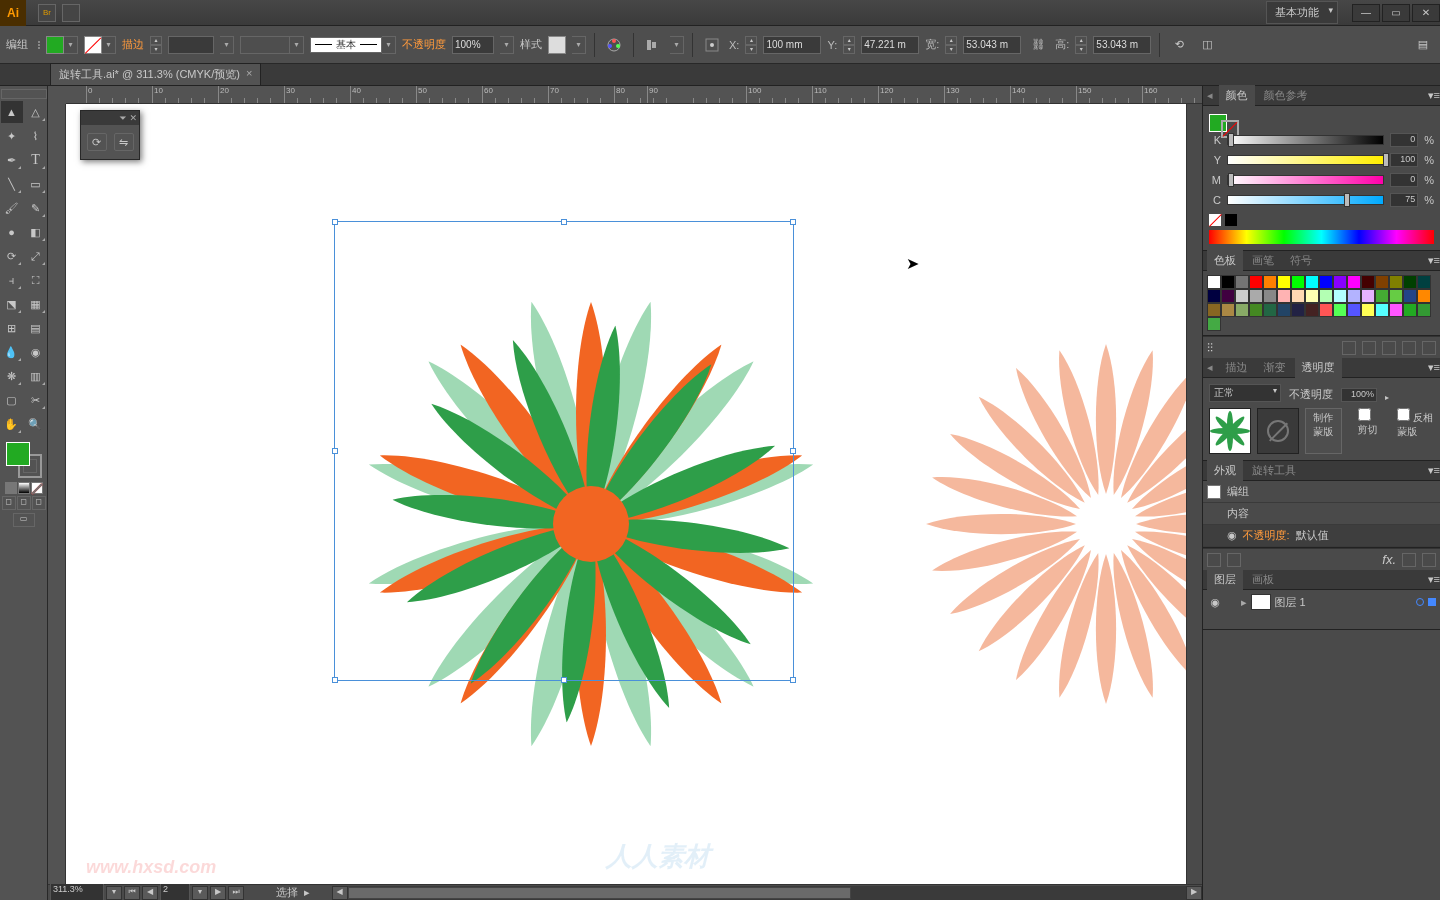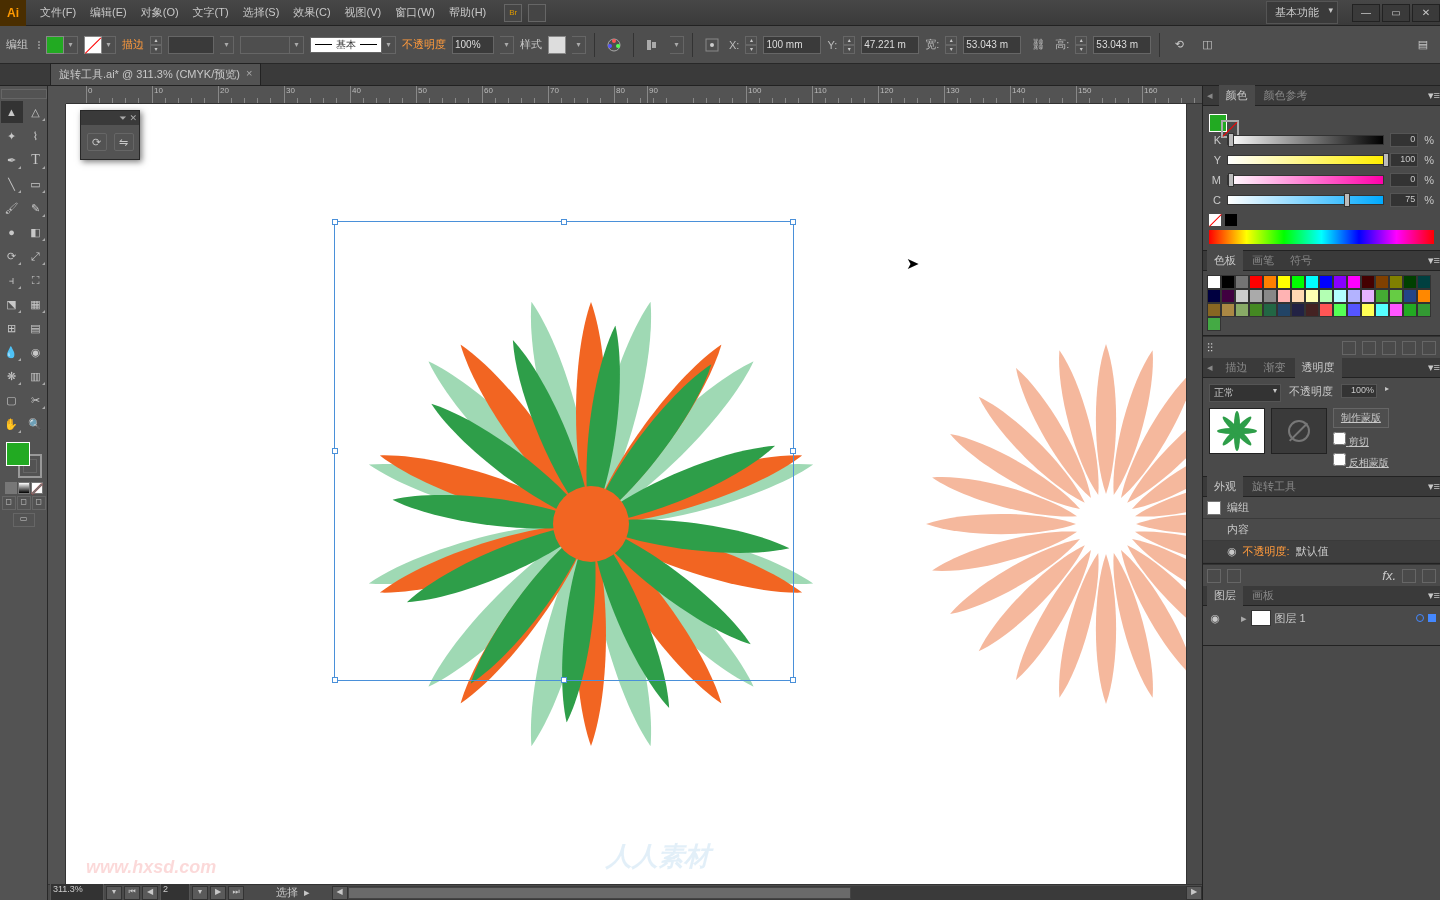--- a/index.html
+++ b/index.html
@@ -90,31 +90,20 @@
 .cursor { position:absolute; font-size:16px; color:#000; pointer-events:none;}
 .watermark { position:absolute; font-size:32px; font-weight:bold; opacity:.18; font-style:italic;}
 .drag-dots { display:flex; flex-direction:column; gap:1px; padding:2px 0 2px 4px;}
 .drag-dots span { width:2px;height:2px;background:#888;}
 </style>
 </head>
 <body>
 
 <div class="titlebar">
   <div class="ai-logo">Ai</div>
-  <div class="menu">
-    <span>文件(F)</span>
-    <span>编辑(E)</span>
-    <span>对象(O)</span>
-    <span>文字(T)</span>
-    <span>选择(S)</span>
-    <span>效果(C)</span>
-    <span>视图(V)</span>
-    <span>窗口(W)</span>
-    <span>帮助(H)</span>
-  </div>
   <div class="title-icons">
     <div class="ticon" style="color:#d90;font-size:8px;text-align:center;line-height:16px;">Br</div>
     <div class="ticon"></div>
   </div>
   <div class="title-right">
     <div class="workspace-sel">基本功能</div>
     <div class="win-btns">
       <div>—</div>
       <div>▭</div>
       <div>✕</div>
@@ -860,21 +849,21 @@
       </div>
 
     <div class="pnl-tab-row">
         <span style="color:#888;margin-right:4px;">◂</span>
         <div class="pnl-tab inactive">描边</div>
         <div class="pnl-tab inactive">渐变</div>
         <div class="pnl-tab">透明度</div>
         <span style="margin-left:auto;">▾≡</span>
       </div>
     <div class="pnl-body">
-      <div style="display:flex;gap:8px;align-items:flex-start;margin-bottom:6px;">
+      <div style="display:flex;gap:8px;align-items:flex-end;margin-bottom:6px;">
         <div class="sel" style="width:72px;">正常</div>
         <span>不透明度</span>
         <div class="pct-box" style="width:36px;">100%</div>
           <span style="font-size:8px;">▸</span>
       </div>
       <div style="display:flex;gap:6px;">
         <div class="thumb-box">
             <svg width="40" height="40" id="miniFlower">
               <ellipse cx="20" cy="20" rx="3" ry="14" fill="#2e9e49" transform="rotate(0 20 20) translate(0 -6)"></ellipse>
               <ellipse cx="20" cy="20" rx="3" ry="14" fill="#2e9e49" transform="rotate(45 20 20) translate(0 -6)"></ellipse>
@@ -884,21 +873,21 @@
               <ellipse cx="20" cy="20" rx="3" ry="14" fill="#2e9e49" transform="rotate(225 20 20) translate(0 -6)"></ellipse>
               <ellipse cx="20" cy="20" rx="3" ry="14" fill="#2e9e49" transform="rotate(270 20 20) translate(0 -6)"></ellipse>
               <ellipse cx="20" cy="20" rx="3" ry="14" fill="#2e9e49" transform="rotate(315 20 20) translate(0 -6)"></ellipse>
             </svg>
           </div>
         <div class="thumb-box" style="background:#3a3a3a;">
             <div style="width:22px;height:22px;border:2px solid #777;border-radius:50%;position:relative;">
               <div style="position:absolute;width:140%;height:2px;background:#777;top:48%;left:-20%;transform:rotate(-45deg);"></div>
             </div>
           </div>
-        <div style="display:flex;flex-direction:column;gap:4px;font-size:10px;text-decoration:underline;">
+        <div style="display:flex;gap:16px;font-size:10px;">
           <div class="gray-btn" style="text-align:center;">制作蒙版</div>
           <label><input type="checkbox" style=""> <span>剪切</span></label>
           <label><input type="checkbox" style=""> <span>反相蒙版</span></label>
         </div>
       </div>
     </div>
 
     <div class="pnl-tab-row">
         <div class="pnl-tab">外观</div>
         <div class="pnl-tab inactive">旋转工具</div>

